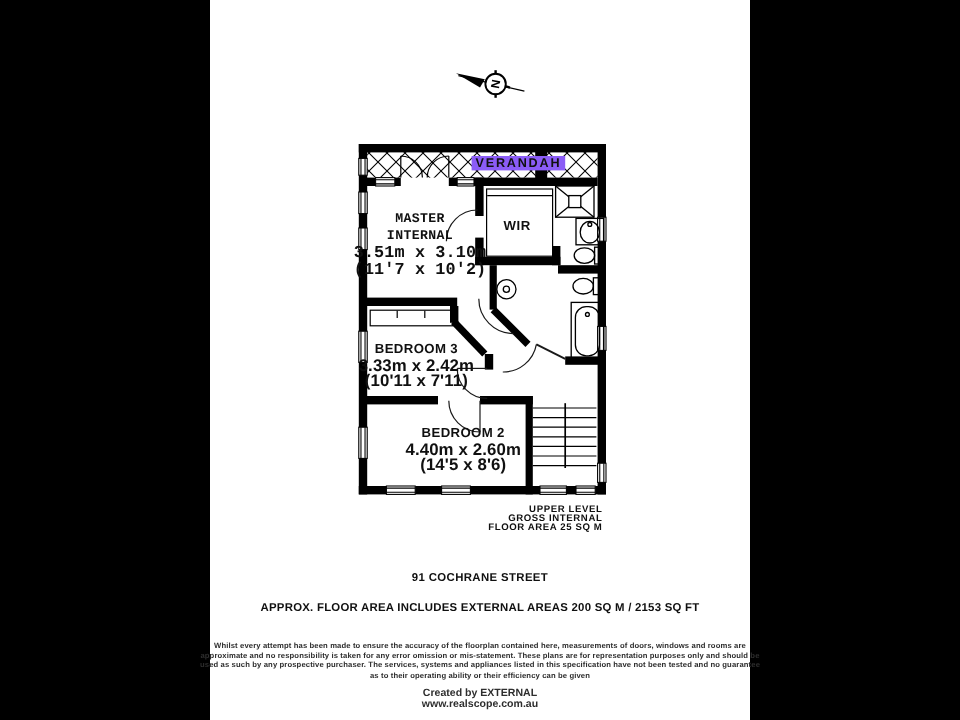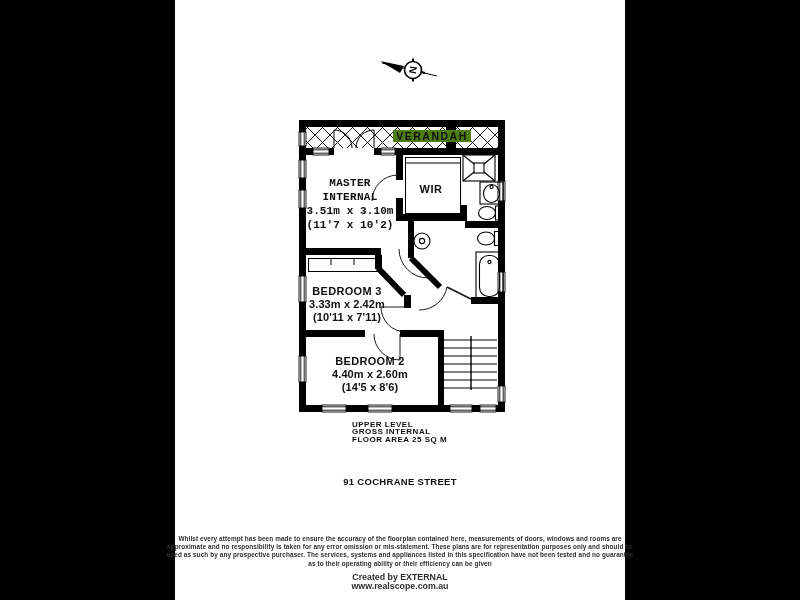--- a/index.html
+++ b/index.html
@@ -2,30 +2,30 @@
 <html><head>
 <meta charset="utf-8">
 <style>
   html,body{margin:0;padding:0;background:#000;}
   body{width:800px;height:600px;position:relative;overflow:hidden;
        font-family:"Liberation Sans", sans-serif;}
   .sheet{position:absolute;left:175px;top:0;width:450px;height:600px;background:#fff;}
   svg.plan{position:absolute;left:0;top:0;width:800px;height:600px;}
   .lbl{position:absolute;color:#101010;font-weight:bold;text-align:center;white-space:nowrap;}
   .room-name{font-size:11px;letter-spacing:.3px;line-height:14px;}
-  .room-dim{font-size:11px;letter-spacing:.1px;line-height:13px;}
+  .room-dim{font-size:14px;letter-spacing:.1px;line-height:13px;}
   .verandah-lbl{left:392px;top:130px;width:80px;font-size:10.5px;letter-spacing:1.5px;}
-  .verandah-lbl span{background:#4d7c0f;padding:0 3px;}
+  .verandah-lbl span{background:#8b5cf6;padding:0 3px;}
   .master-lbl{left:290px;top:176px;width:120px;font-family:Liberation Mono, monospace;}
   .master-lbl .room-dim{line-height:14px;}
   .wir-lbl{left:401px;top:183px;width:60px;font-size:11px;letter-spacing:.5px;}
   .bed3-lbl{left:287px;top:285px;width:120px;}
-  .bed2-lbl{left:310px;top:355px;width:120px;}
+  .bed2-lbl{left:326px;top:355px;width:120px;}
   .bed3-lbl .room-name,.bed2-lbl .room-name{line-height:13px;}
-  .level-lbl{left:352px;top:421px;width:150px;text-align:left;font-size:8px;
+  .level-lbl{left:352px;top:421px;width:150px;text-align:right;font-size:8px;
              line-height:7.4px;letter-spacing:.5px;}
   .addr-lbl{left:225px;top:476px;width:350px;font-size:9.5px;letter-spacing:.3px;}
   .area-lbl{left:100px;top:501px;width:600px;font-size:9.5px;line-height:11px;letter-spacing:.2px;}
   .disc-lbl{left:100px;top:535px;width:600px;font-size:6.4px;font-weight:bold;
             color:#2e2e2e;line-height:8.2px;letter-spacing:.1px;}
   .made-lbl{left:300px;top:573px;width:200px;font-size:8.8px;font-weight:bold;
             color:#2e2e2e;line-height:8.5px;}
 </style>
 </head>
 <body>
@@ -210,20 +210,21 @@
 
 <div class="lbl level-lbl">
   <div>UPPER LEVEL</div>
   <div>GROSS INTERNAL</div>
   <div>FLOOR AREA 25 SQ M</div>
 </div>
 
 <div class="lbl addr-lbl">91 COCHRANE STREET</div>
 
 <div class="lbl area-lbl">
+  <div>APPROX. FLOOR AREA INCLUDES EXTERNAL AREAS 200 SQ M / 2153 SQ FT</div>
 </div>
 
 <div class="lbl disc-lbl">
   <div>Whilst every attempt has been made to ensure the accuracy of the floorplan contained here, measurements of doors, windows and rooms are</div>
   <div>approximate and no responsibility is taken for any error omission or mis-statement. These plans are for representation purposes only and should be</div>
   <div>used as such by any prospective purchaser. The services, systems and appliances listed in this specification have not been tested and no guarantee</div>
   <div>as to their operating ability or their efficiency can be given</div>
 </div>
 
 <div class="lbl made-lbl">

